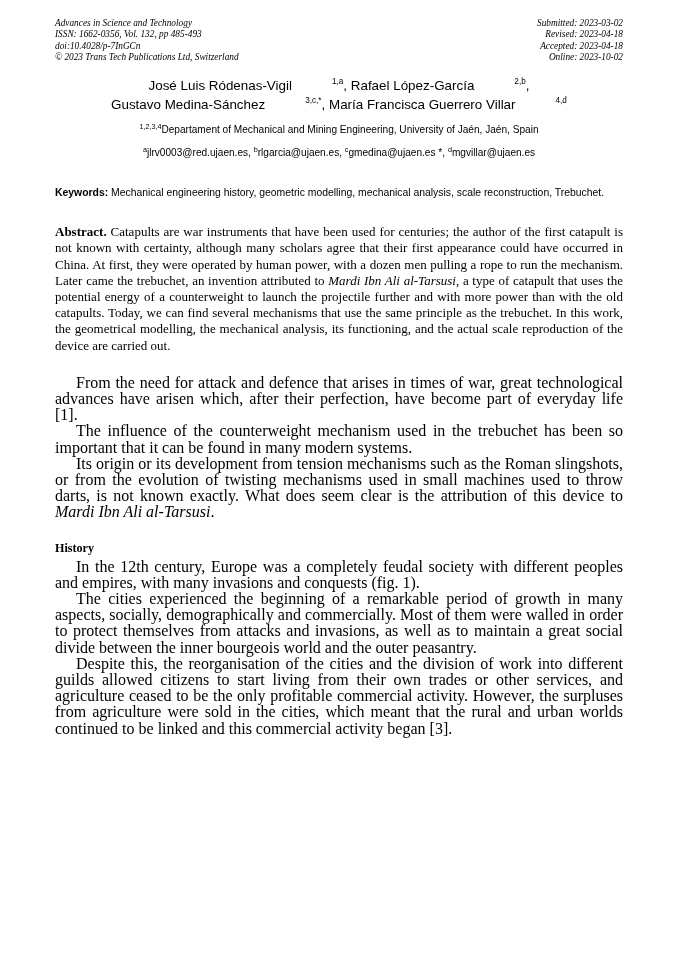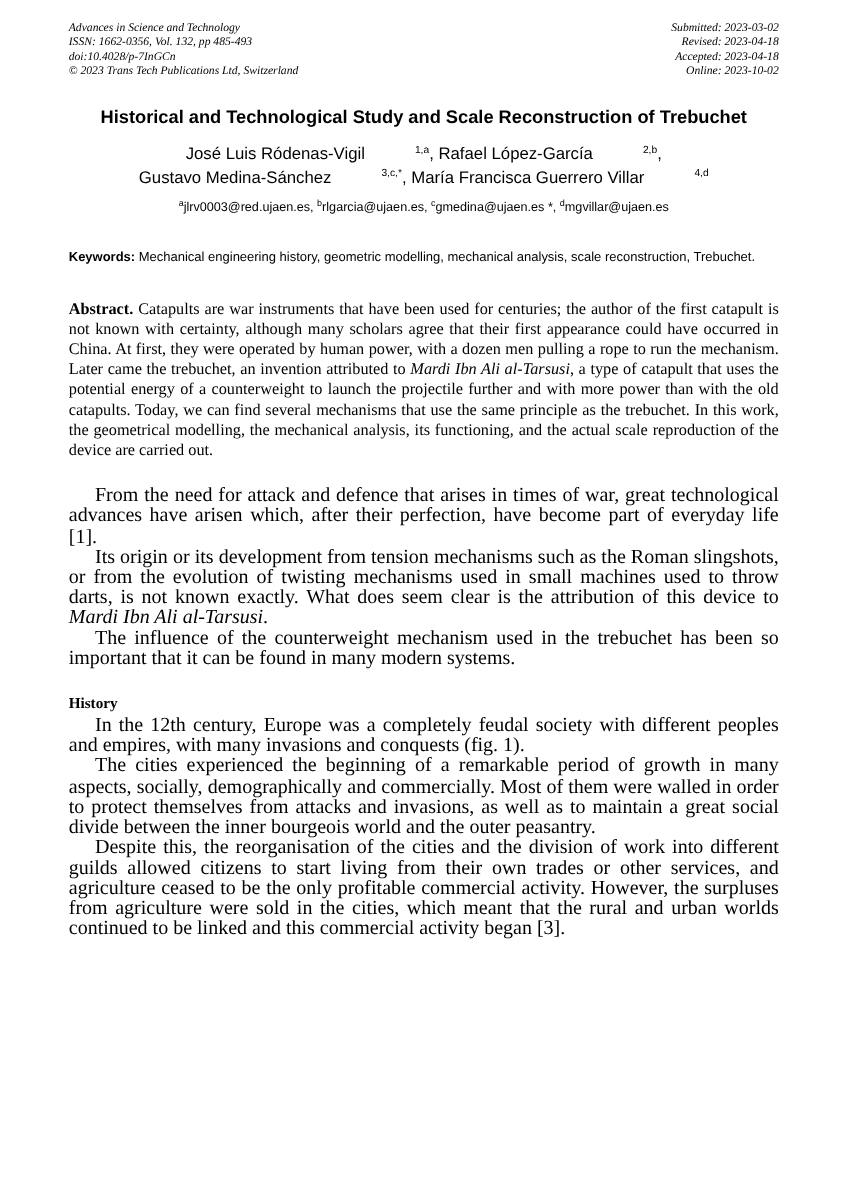--- a/index.html
+++ b/index.html
@@ -146,38 +146,38 @@
       <div>© 2023 Trans Tech Publications Ltd, Switzerland</div>
     </div>
     <div class="masthead-right">
       <div>Submitted: 2023-03-02</div>
       <div>Revised: 2023-04-18</div>
       <div>Accepted: 2023-04-18</div>
       <div>Online: 2023-10-02</div>
     </div>
   </div>
 
-  <div class="title">Historical and Technological Study and Scale Reconstruction of Trebuchet</div>
 
   <div class="authors">
     <span><span>José Luis Ródenas-Vigil</span><sup>1,a</sup><span>, </span></span><span><span>Rafael López-García</span><sup>2,b</sup><span>,</span></span><br>
     <span><span>Gustavo Medina-Sánchez</span><sup>3,c,*</sup><span>, </span></span><span><span>María Francisca Guerrero Villar</span><sup>4,d</sup></span>
   </div>
 
+  <div class="affiliation"><sup>1,2,3,4</sup><span>Departament of Mechanical and Mining Engineering, University of Jaén, Jaén, Spain</span></div>
 
   <div class="emails"><sup>a</sup><span>jlrv0003@red.ujaen.es</span><span>, </span><sup>b</sup><span>rlgarcia@ujaen.es</span><span>, </span><sup>c</sup><span>gmedina@ujaen.es *</span><span>, </span><sup>d</sup><span>mgvillar@ujaen.es</span></div>
 
   <div class="keywords"><b>Keywords:</b><span> Mechanical engineering history, geometric modelling, mechanical analysis, scale reconstruction, Trebuchet.</span></div>
 
   <div class="abstract"><b>Abstract.</b><span> Catapults are war instruments that have been used for centuries; the author of the first catapult is not known with certainty, although many scholars agree that their first appearance could have occurred in China. At first, they were operated by human power, with a dozen men pulling a rope to run the mechanism. Later came the trebuchet, an invention attributed to </span><i>Mardi Ibn Ali al-Tarsusi</i><span>, a type of catapult that uses the potential energy of a counterweight to launch the projectile further and with more power than with the old catapults. Today, we can find several mechanisms that use the same principle as the trebuchet. In this work, the geometrical modelling, the mechanical analysis, its functioning, and the actual scale reproduction of the device are carried out.</span></div>
 
   <div class="section">
     <p class="para">From the need for attack and defence that arises in times of war, great technological advances have arisen which, after their perfection, have become part of everyday life [1].</p>
+    <p class="para">The influence of the counterweight mechanism used in the trebuchet has been so important that it can be found in many modern systems.</p>
     <p class="para"><span>Its origin or its development from tension mechanisms such as the Roman slingshots, or from the evolution of twisting mechanisms used in small machines used to throw darts, is not known exactly. What does seem clear is the attribution of this device to </span><i>Mardi Ibn Ali al-Tarsusi</i><span>.</span></p>
-    <p class="para">The influence of the counterweight mechanism used in the trebuchet has been so important that it can be found in many modern systems.</p>
   </div>
 
   <div class="section section-history">
     <div class="section-heading">History</div>
     <p class="para">In the 12th century, Europe was a completely feudal society with different peoples and empires, with many invasions and conquests (fig. 1).</p>
     <p class="para">The cities experienced the beginning of a remarkable period of growth in many aspects, socially, demographically and commercially. Most of them were walled in order to protect themselves from attacks and invasions, as well as to maintain a great social divide between the inner bourgeois world and the outer peasantry.</p>
     <p class="para">Despite this, the reorganisation of the cities and the division of work into different guilds allowed citizens to start living from their own trades or other services, and agriculture ceased to be the only profitable commercial activity. However, the surpluses from agriculture were sold in the cities, which meant that the rural and urban worlds continued to be linked and this commercial activity began [3].</p>
   </div>
 
 </div>

